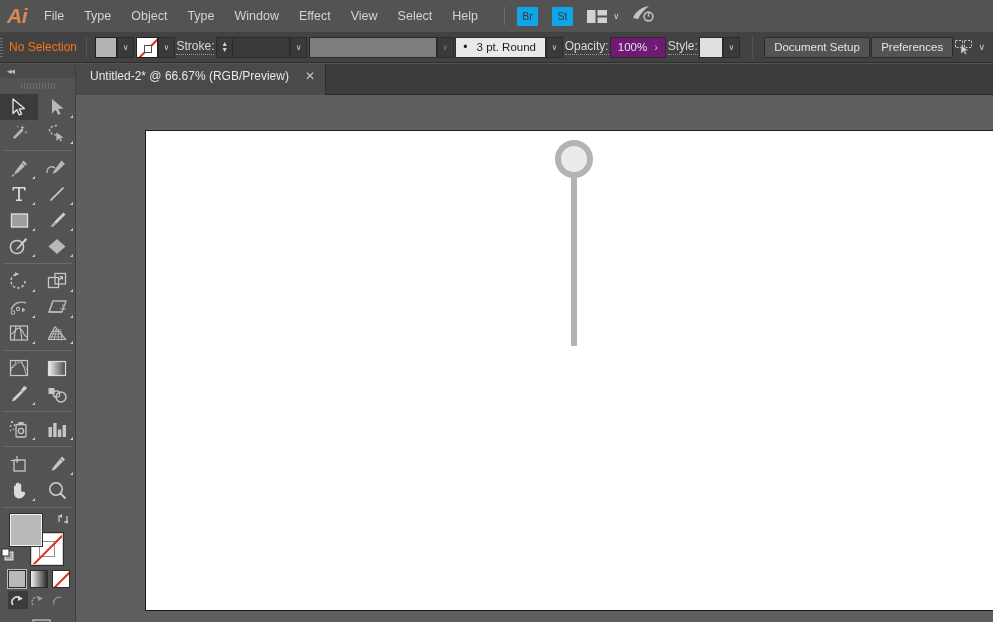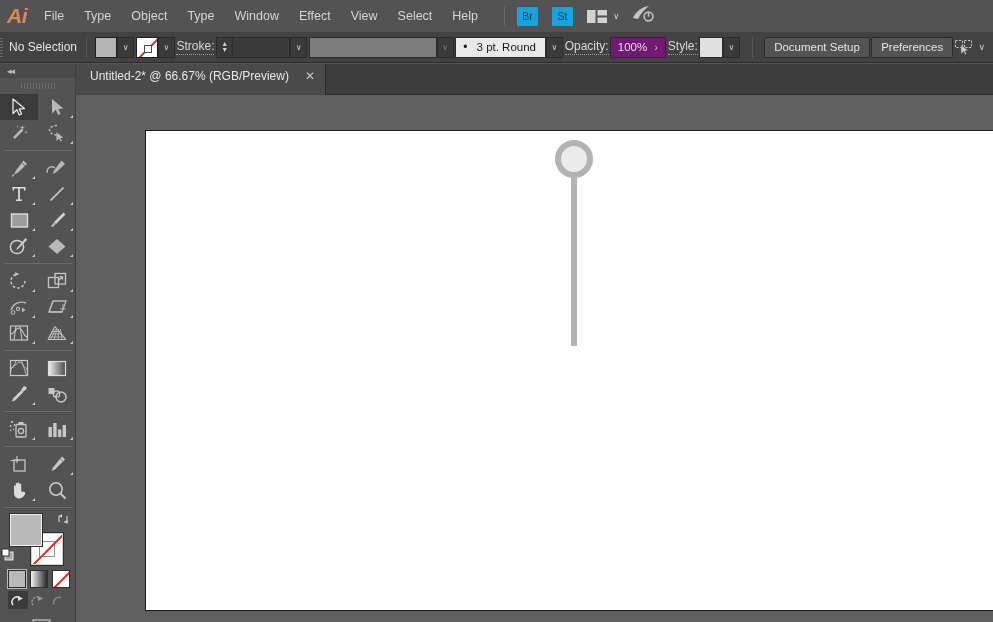--- a/index.html
+++ b/index.html
@@ -39,21 +39,21 @@
   .controlbar{
     position:absolute; left:0; top:32px; width:993px; height:31px;
     background:#424242; border-bottom:1px solid #2e2e2e;
     display:flex; align-items:center;
   }
   .grip{
     width:10px; height:31px; display:flex; align-items:center; justify-content:center;
   }
   .grip i{ display:block; width:3px; height:19px;
     background:repeating-linear-gradient(to bottom,#6d6d6d 0 1px,transparent 1px 3px); }
-  .cb-label{ color:#e5e5e5; font-size:12px; margin:0 0 0 6px; white-space:nowrap; }
+  .cb-label{ color:#f97316; font-size:12px; margin:0 0 0 6px; white-space:nowrap; }
   .cb-sep{ width:1px; height:21px; background:#565656; margin:0 9px; }
   .cb-gap{ width:10px; }
 
   .swatch-combo{ display:flex; align-items:center; height:21px; }
   .swatch{
     width:22px; height:21px; border:1px solid #1f1f1f; background:#b4b4b4;
   }
   .swatch.none{ background:#fff; position:relative; overflow:hidden; }
   .swatch.none::after{
     content:""; position:absolute; left:-4px; top:9px; width:32px; height:2px;

